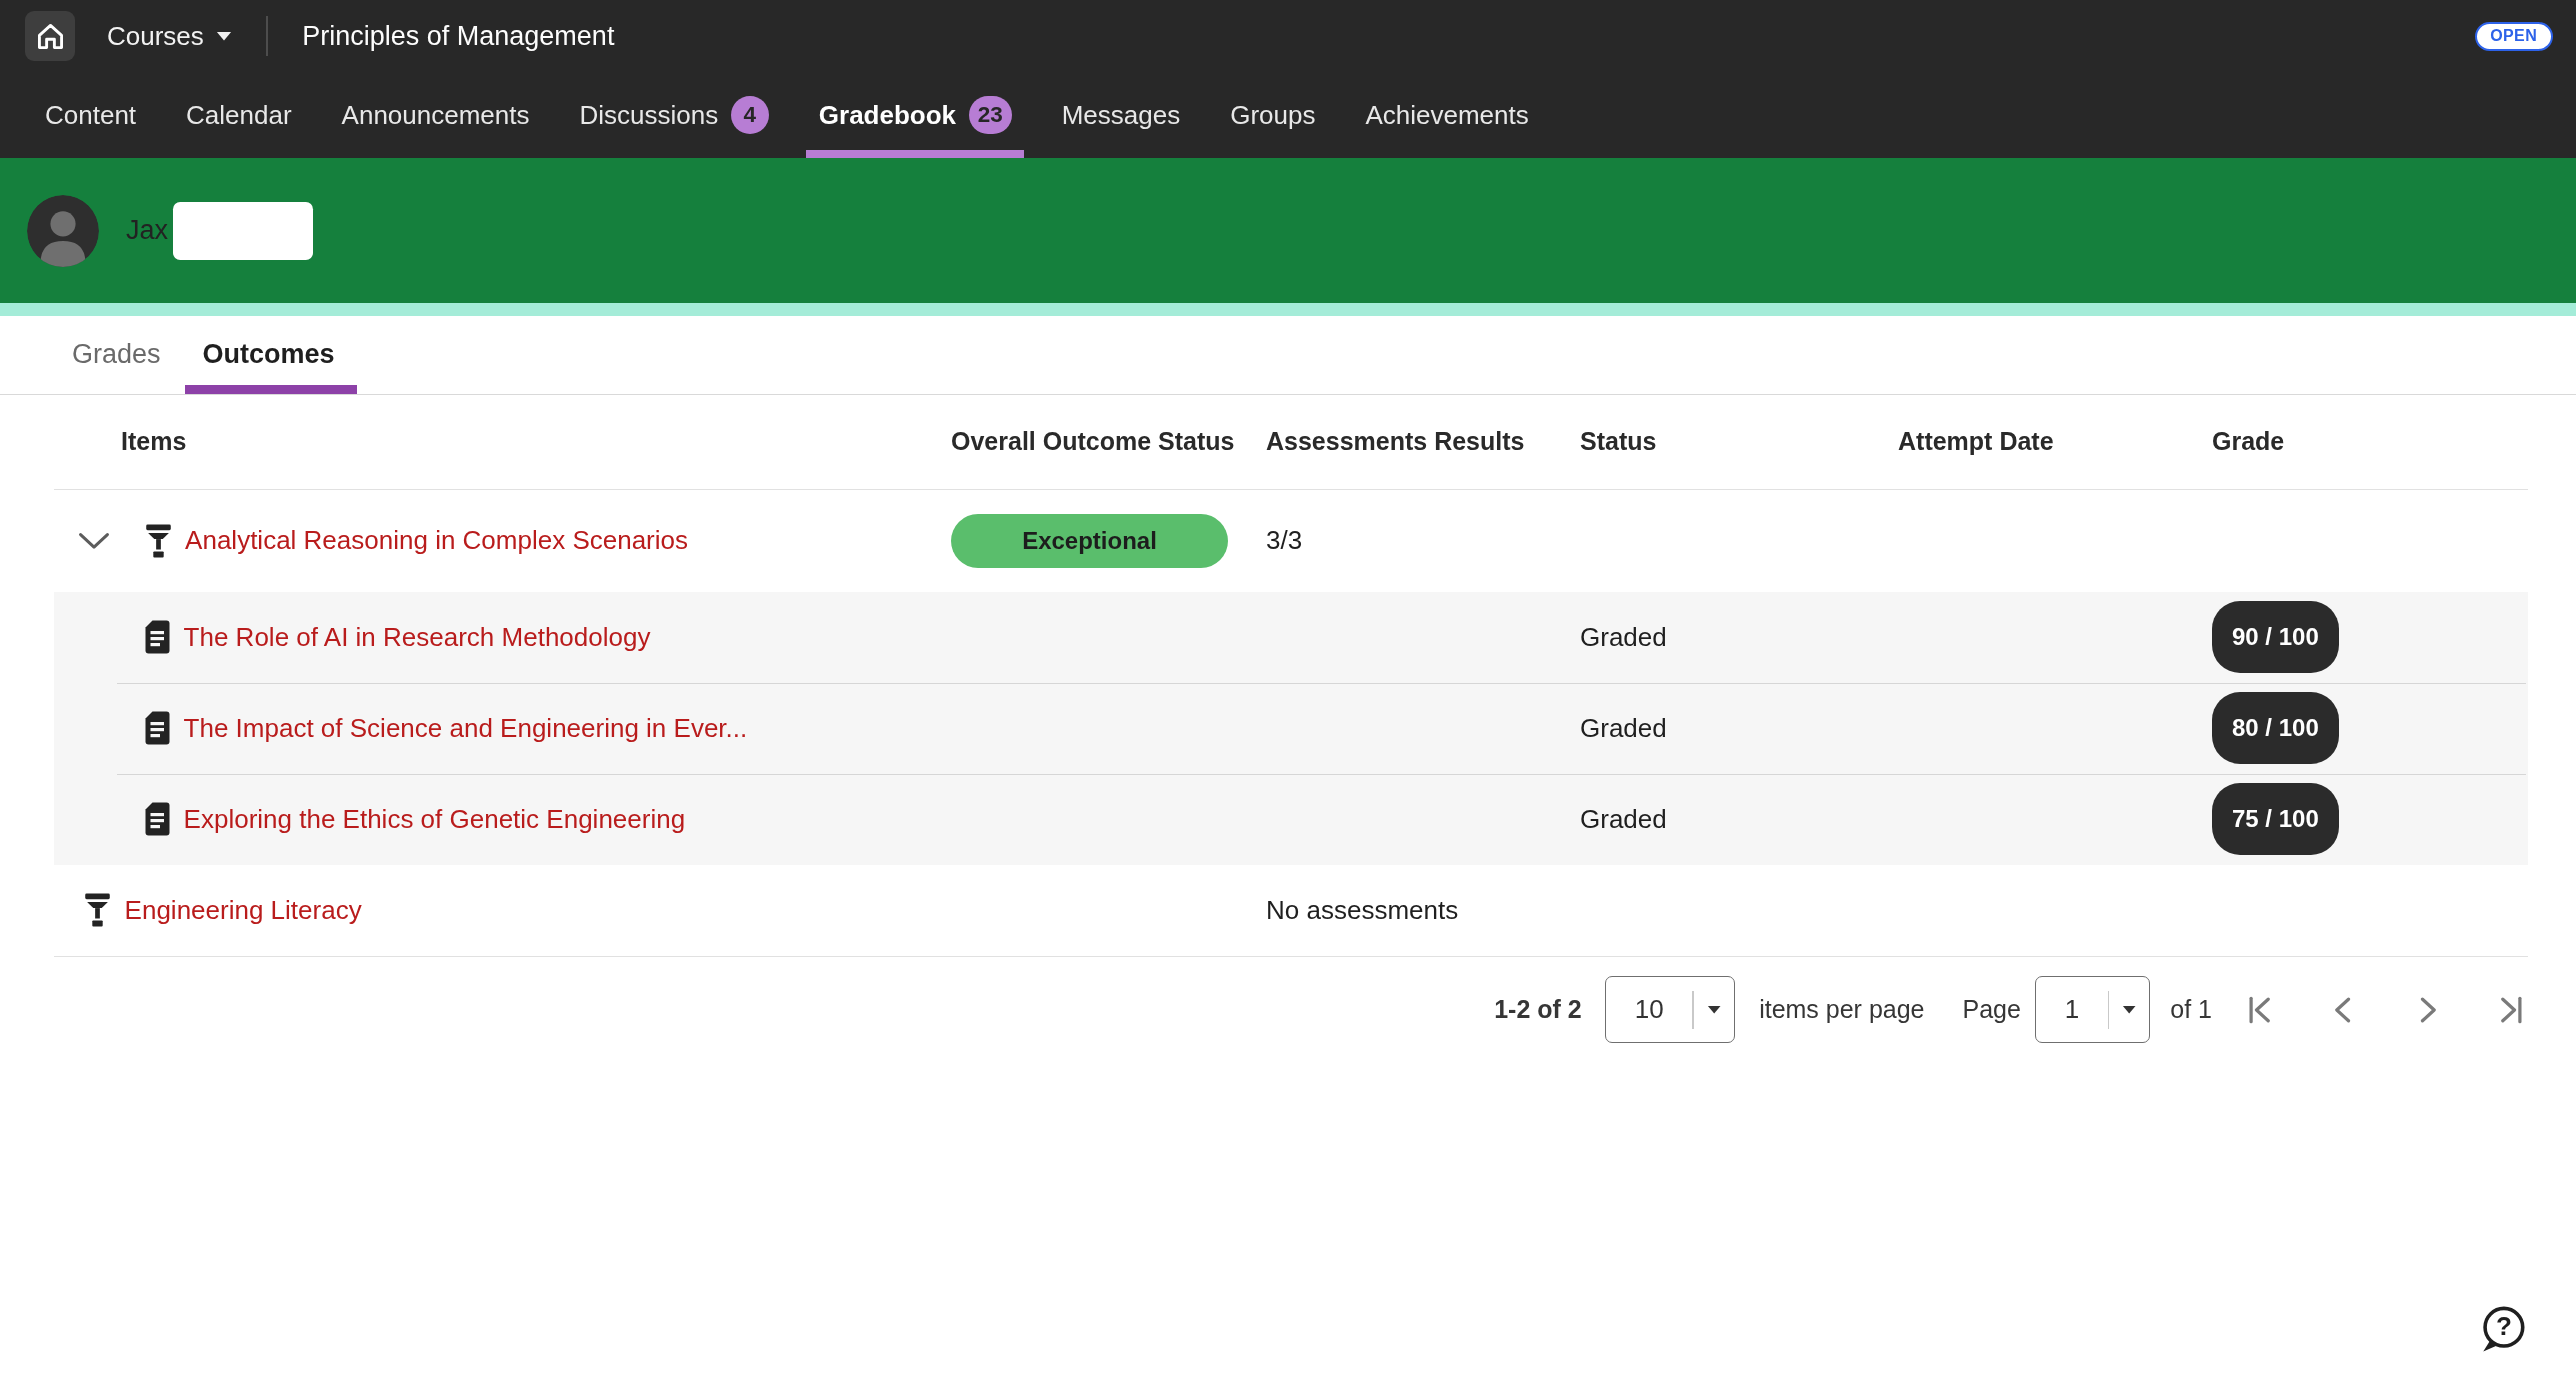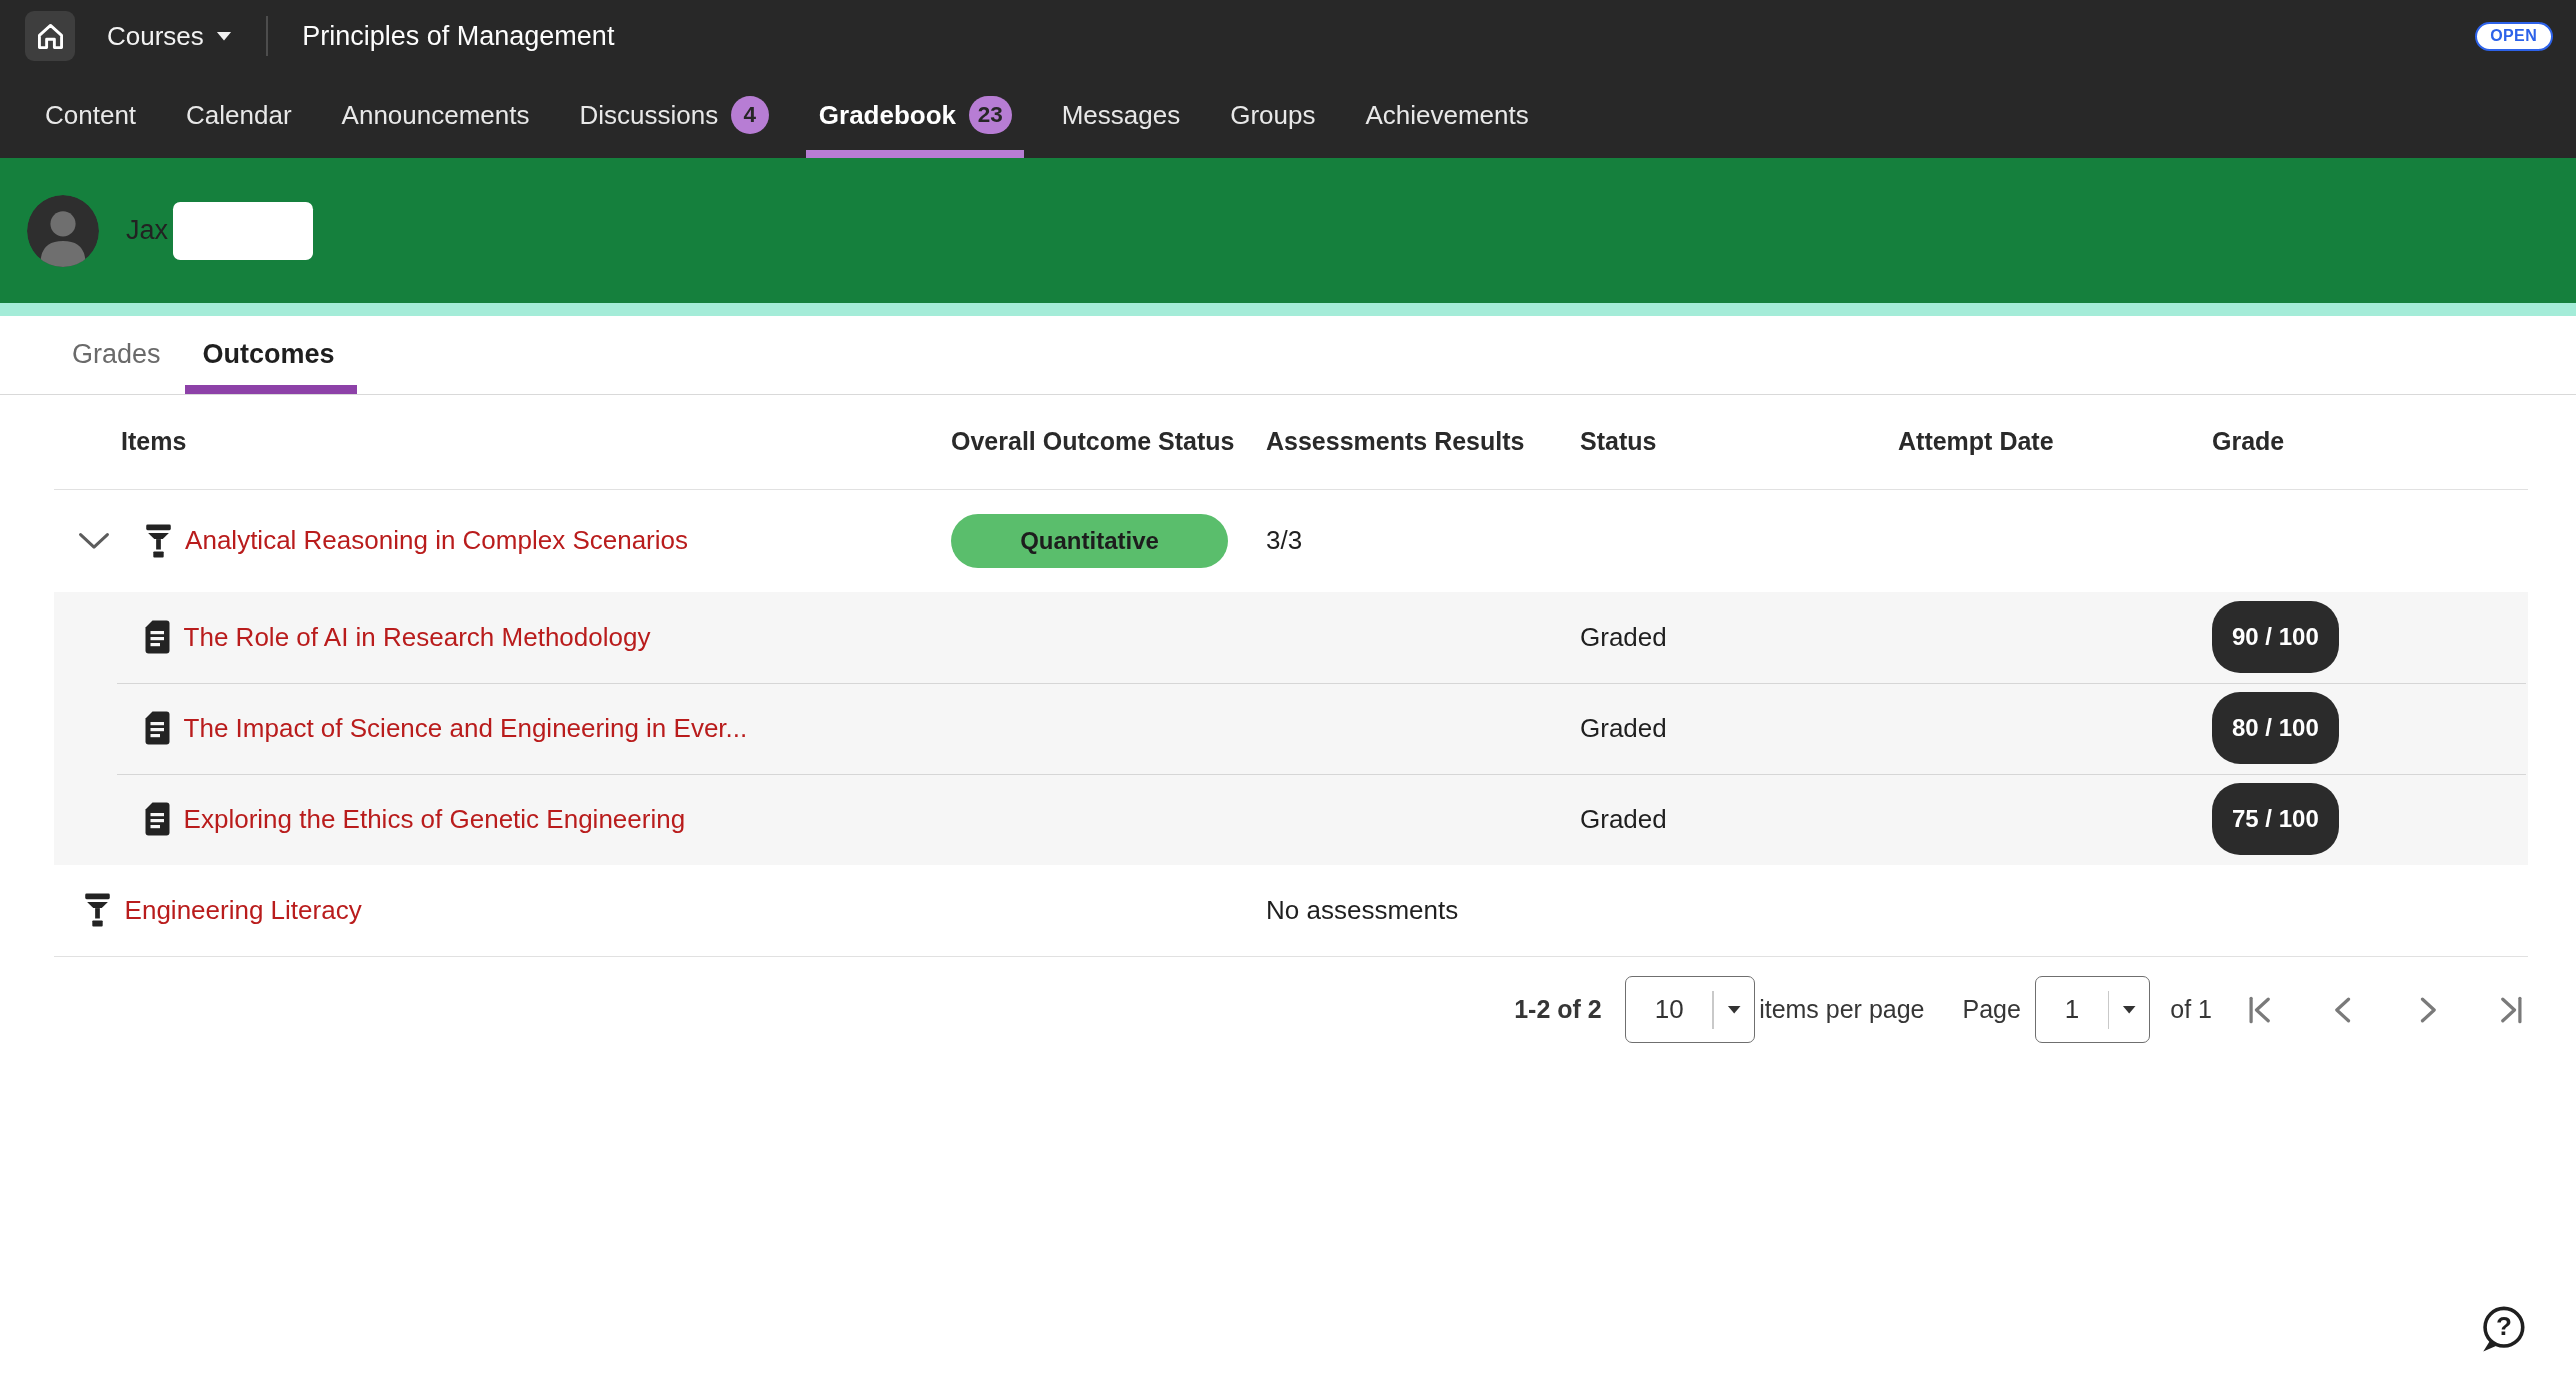--- a/index.html
+++ b/index.html
@@ -102,21 +102,21 @@
   .range-label { font-weight: 700; }
   .select-box {
     height: 67px; border: 1.8px solid #6f6f6f; border-radius: 7px; background: #fff;
     display: flex; align-items: center; cursor: pointer;
   }
   .select-box.page-size { width: 130px; margin-left: 23.4px; }
   .select-box.page-num { width: 115px; margin-left: 14.4px; }
   .select-value { flex: 1; text-align: center; font-size: 26px; color: #333; }
   .select-divider { width: 1.8px; height: 38px; background: #c9c9c9; }
   .select-caret { width: 40px; display: flex; align-items: center; justify-content: center; }
-  .items-per-page { margin-left: 4px; }
+  .items-per-page { margin-left: 24px; }
   .page-label { margin-left: 38px; }
   .of-label { margin-left: 20px; }
   .pager { display: flex; align-items: center; gap: 47px; margin-left: 31px; }
   .pager-btn { background: none; border: none; cursor: pointer; display: flex; align-items: center; padding: 0; }
 
   
   .help-btn { position: absolute; right: 47px; bottom: 20px; cursor: pointer; }
 </style>
 </head>
 <body>
@@ -222,21 +222,21 @@
         <span class="outcome-icon-wrap">
           <svg width="29" height="34" viewBox="0 0 28 36">
             <rect x="1" y="0.5" width="26" height="6" rx="1.5" fill="#232323"></rect>
             <path d="M3 9.5 L25 9.5 L18.5 16 L9.5 16 Z" fill="#232323"></path>
             <rect x="11.5" y="16" width="5" height="11" fill="#232323"></rect>
             <rect x="8.5" y="29" width="11" height="6.5" rx="1" fill="#232323"></rect>
           </svg>
         </span>
         <span class="item-title">Analytical Reasoning in Complex Scenarios</span>
       </div>
-      <div><span class="status-pill">Quantitative</span></div>
+      <div><span class="status-pill">Exceptional</span></div>
       <div class="results-text">3/3</div>
       <div></div>
       <div></div>
       <div></div>
     </div>
 
     <div class="subrows">
       <div class="grid subrow">
         <div class="item-cell">
           <span class="doc-icon-wrap">

